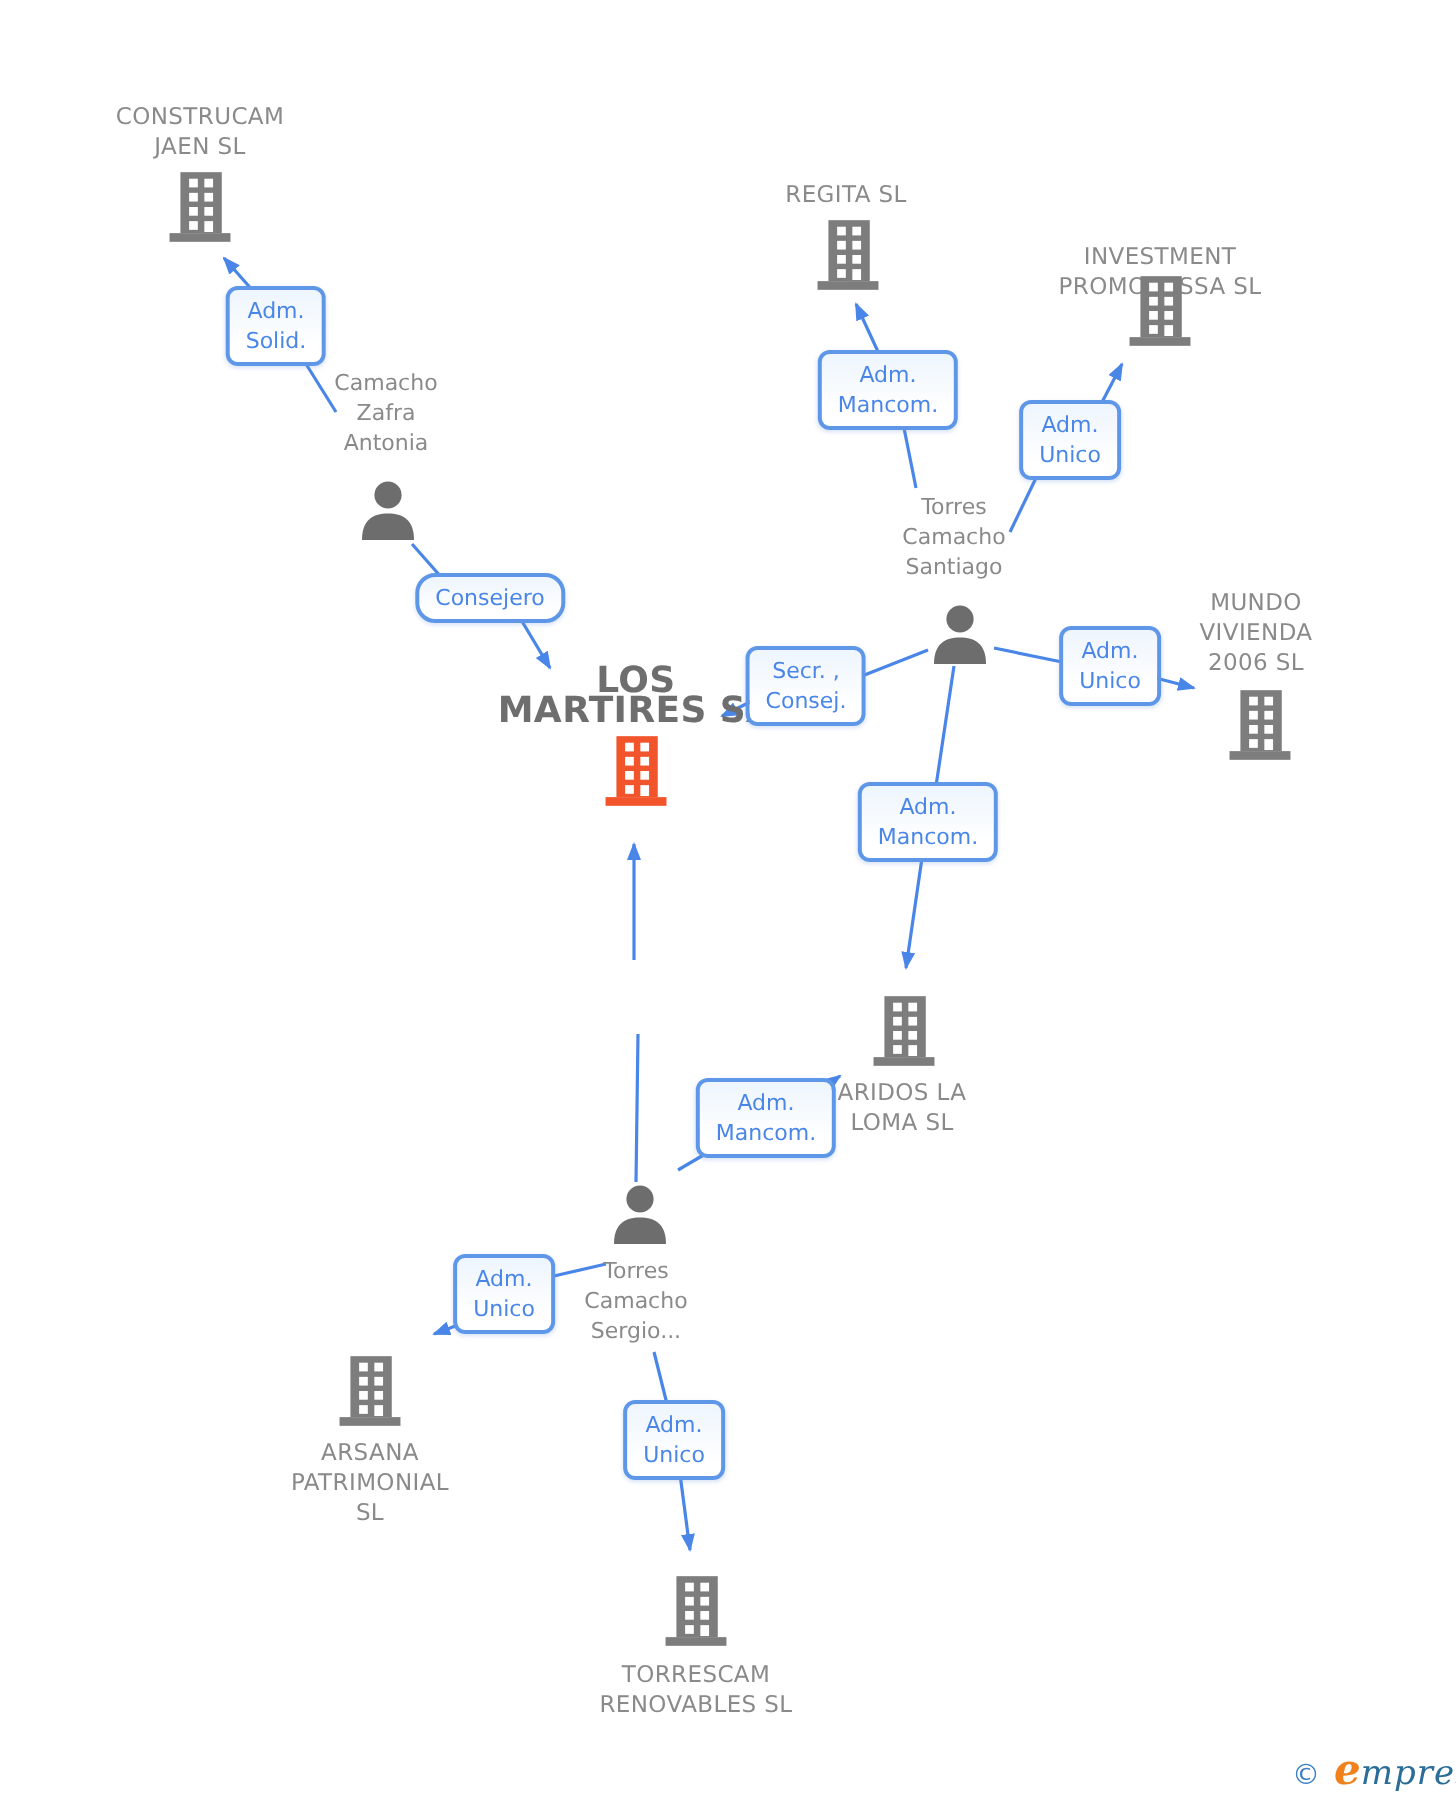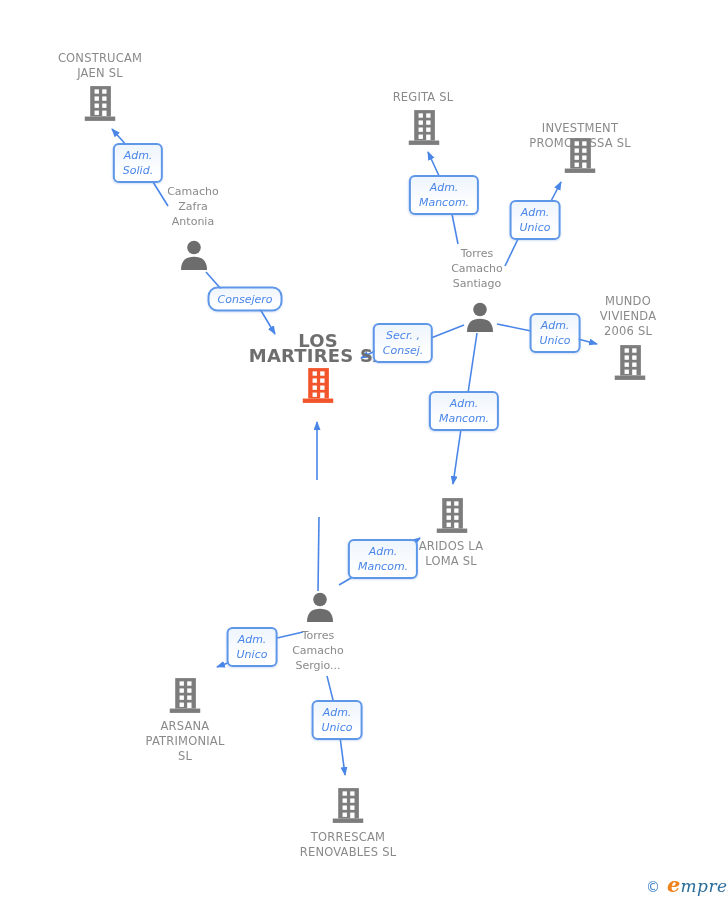--- a/index.html
+++ b/index.html
@@ -22,21 +22,20 @@
   .person{color:#6d6d6d;}
   .icon rect,.icon circle,.icon path{fill:currentColor;}
   .icon .win{fill:#ffffff;}
   .rel-box{
     position:absolute;transform:translate(-50%,-50%);
     border:2px solid #5e96e8;border-radius:6px;
     background:linear-gradient(180deg,#eef5fd 0%,#ffffff 80%);
     color:#4a86e8;font-size:11px;line-height:15px;
     padding:3px 8px;text-align:center;white-space:pre-line;
     box-shadow:0 1px 2px rgba(110,150,220,.28);
-    font-style:italic;
   }
   .logo{
     position:absolute;left:646px;top:876px;display:flex;align-items:baseline;
     font-family:"DejaVu Serif","Liberation Serif",serif;
   }
   .logo-c{color:#3b7fc4;font-size:14px;margin-right:7px;font-family:"DejaVu Sans",sans-serif;}
   .logo-e{color:#f0821e;font-size:21px;font-style:italic;font-weight:bold;line-height:18px;}
   .logo-rest{color:#2a6d99;font-size:17px;font-style:italic;letter-spacing:.5px;}
 </style>
 </head>

